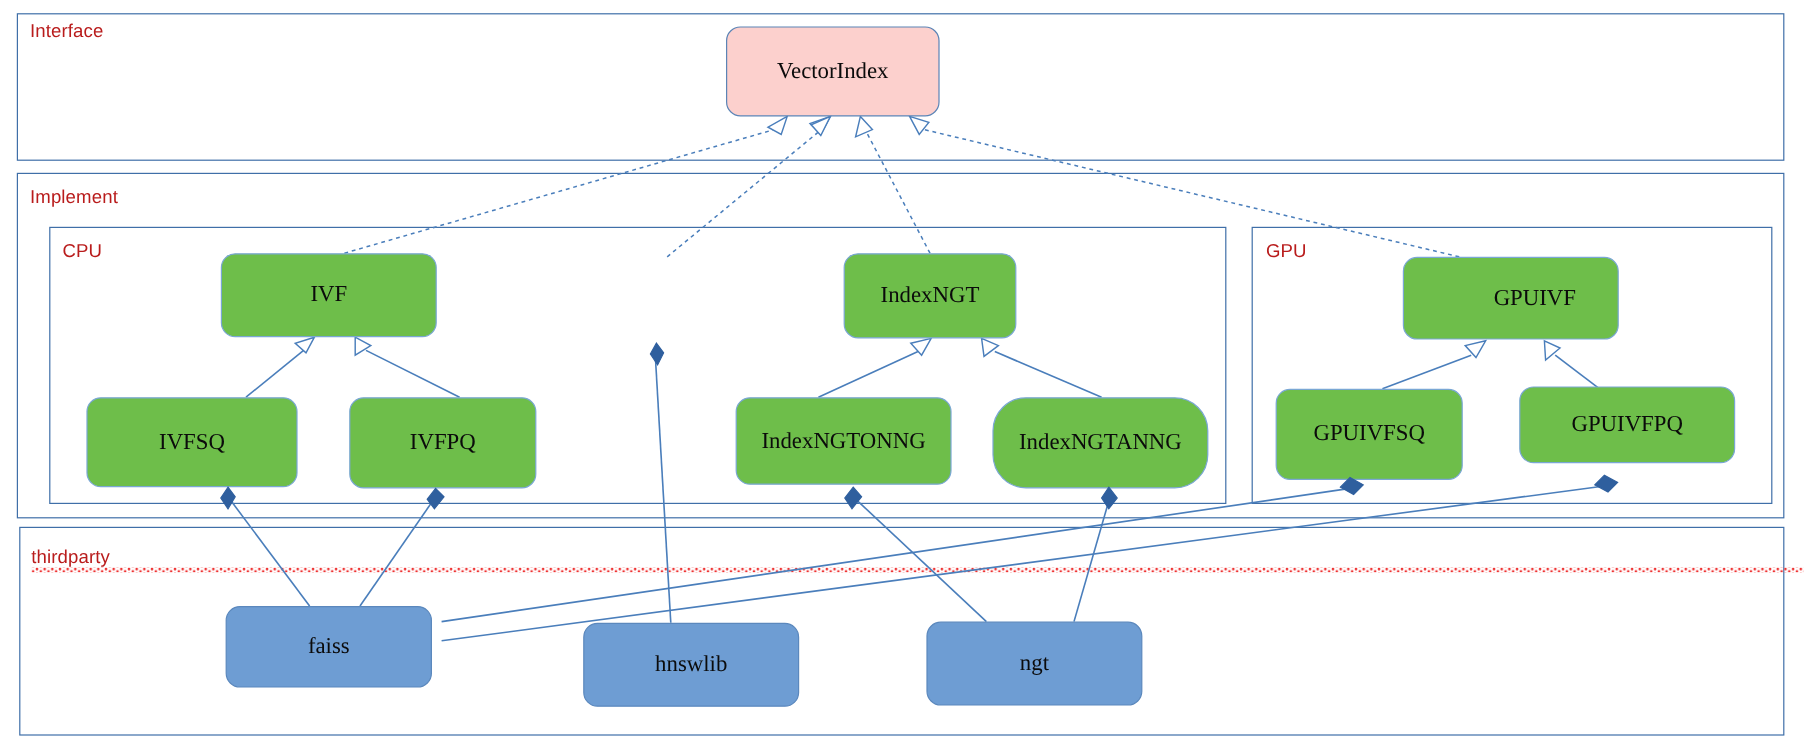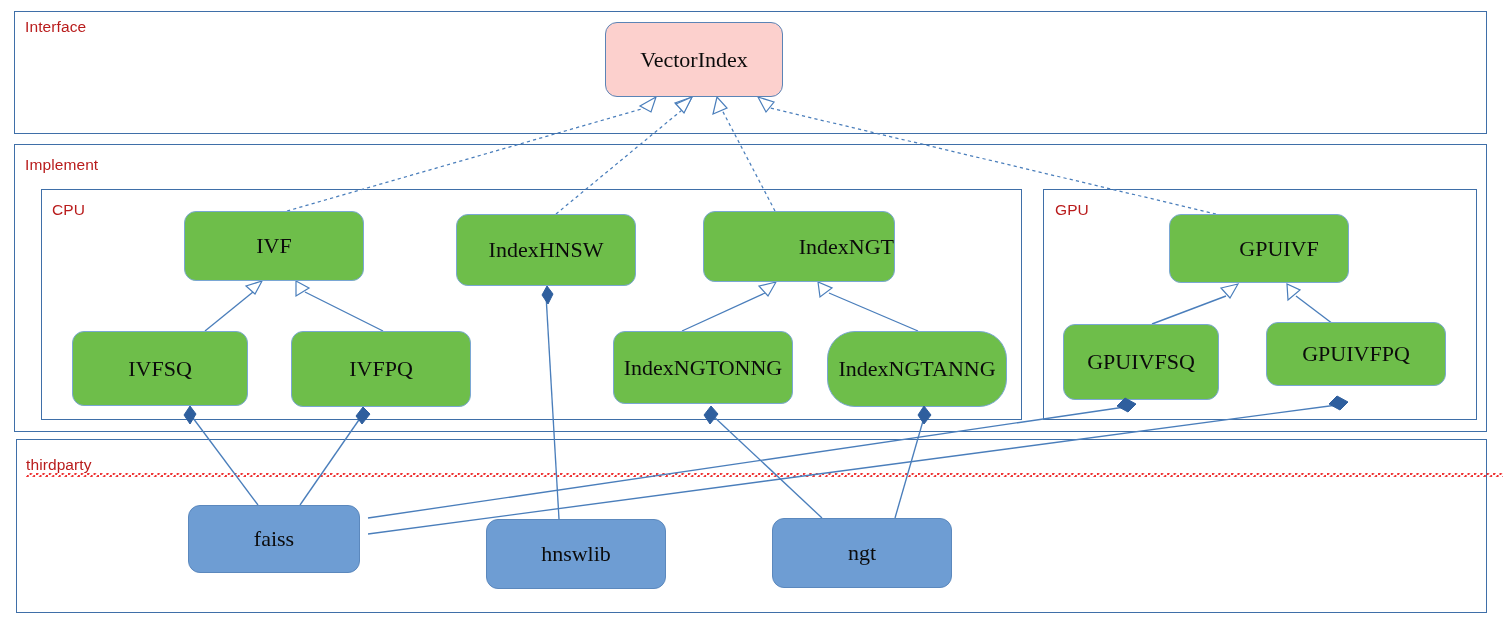--- a/index.html
+++ b/index.html
@@ -15,21 +15,21 @@
      content:"";position:absolute;left:0;right:0;bottom:-3px;height:4px;
      background-image:
        radial-gradient(circle at 1.6px 3.2px, #e33 1.15px, transparent 1.3px),
        radial-gradient(circle at 4.8px 0.9px, #e33 1.15px, transparent 1.3px);
      background-size:6.4px 4px;background-repeat:repeat-x;
   }
 
   
   .node{position:absolute;box-sizing:border-box;border-radius:12px;
         display:flex;align-items:center;justify-content:center;
-        font-family:"Liberation Serif",serif;font-size:22px;color:#0b0b0b;
+        font-family:"Liberation Serif",serif;font-size:19px;color:#0b0b0b;
         border:1.3px solid #6f9fd0;z-index:6;}
   .node.pink{background:#fcd0cd;border-color:#5b84b6;}
   .node.green{background:#6ebe4a;border-color:#7aa7d4;}
   .node.blue{background:#6e9dd3;border-color:#5b88bd;}
 
   svg.edges{position:absolute;left:0;top:0;width:1503px;height:628px;z-index:4;overflow:visible;}
   svg.edges-top{z-index:8;}
   .ln{stroke:#4a7ebb;stroke-width:1.35px;fill:none;}
   .ln-dash{stroke:#4a7ebb;stroke-width:1.25px;fill:none;stroke-dasharray:3.2 3.2;}
   .tri{fill:#ffffff;stroke:#4a7ebb;stroke-width:1.2px;}
@@ -103,30 +103,27 @@
     <path class="ln" d="M 895 518 L 925 414"></path>
   </svg>
 
   <div class="node pink" style="left:605px;top:22px;width:178px;height:75px;">
     <span>VectorIndex</span>
   </div>
 
   <div class="node green" style="left:184px;top:211px;width:180px;height:70px;">
     <span>IVF</span>
   </div>
-  <div class="node green" style="left:456px;top:214px;width:180px;height:72px;">
-    <span>IndexHNSW</span>
-  </div>
-  <div class="node green" style="left:703px;top:211px;width:192px;height:71px;justify-content:flex-end;">
+  <div class="node green" style="left:703px;top:211px;width:144px;height:71px;">
     <span>IndexNGT</span>
   </div>
   <div class="node green" style="left:72px;top:331px;width:176px;height:75px;">
     <span>IVFSQ</span>
   </div>
-  <div class="node green" style="left:291px;top:331px;width:180px;height:76px;">
+  <div class="node green" style="left:291px;top:331px;width:156px;height:76px;">
     <span>IVFPQ</span>
   </div>
   <div class="node green" style="left:613px;top:331px;width:180px;height:73px;">
     <span>IndexNGTONNG</span>
   </div>
   <div class="node green" style="left:827px;top:331px;width:180px;height:76px;border-radius:28px;">
     <span>IndexNGTANNG</span>
   </div>
 
   <div class="node green" style="left:1169px;top:214px;width:180px;height:69px;padding-left:40px;">

